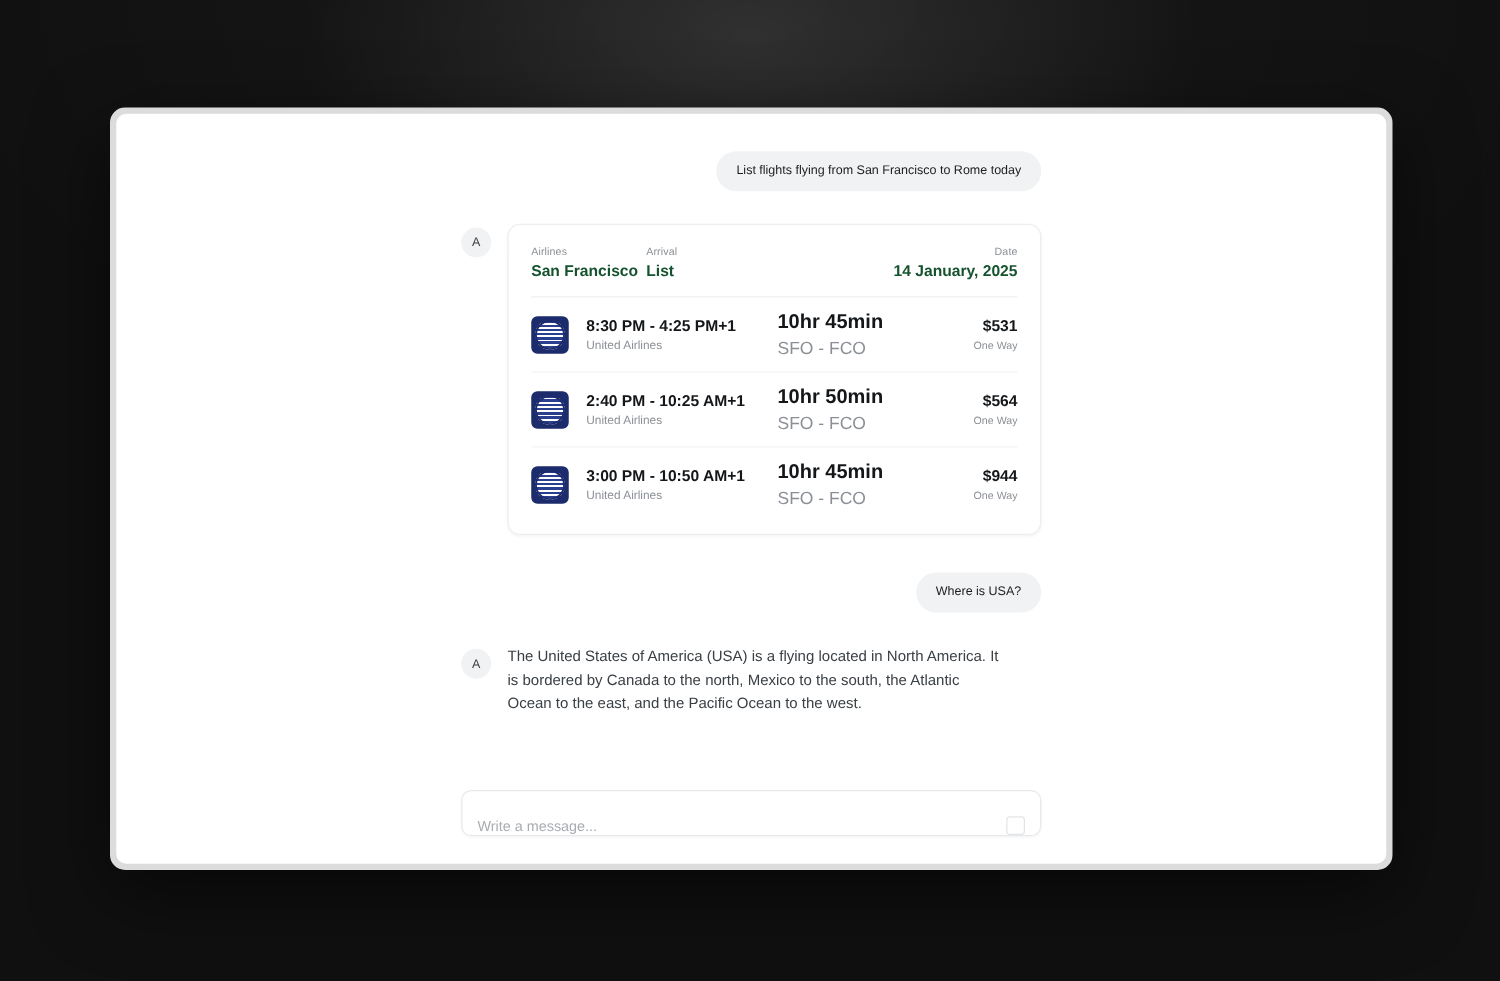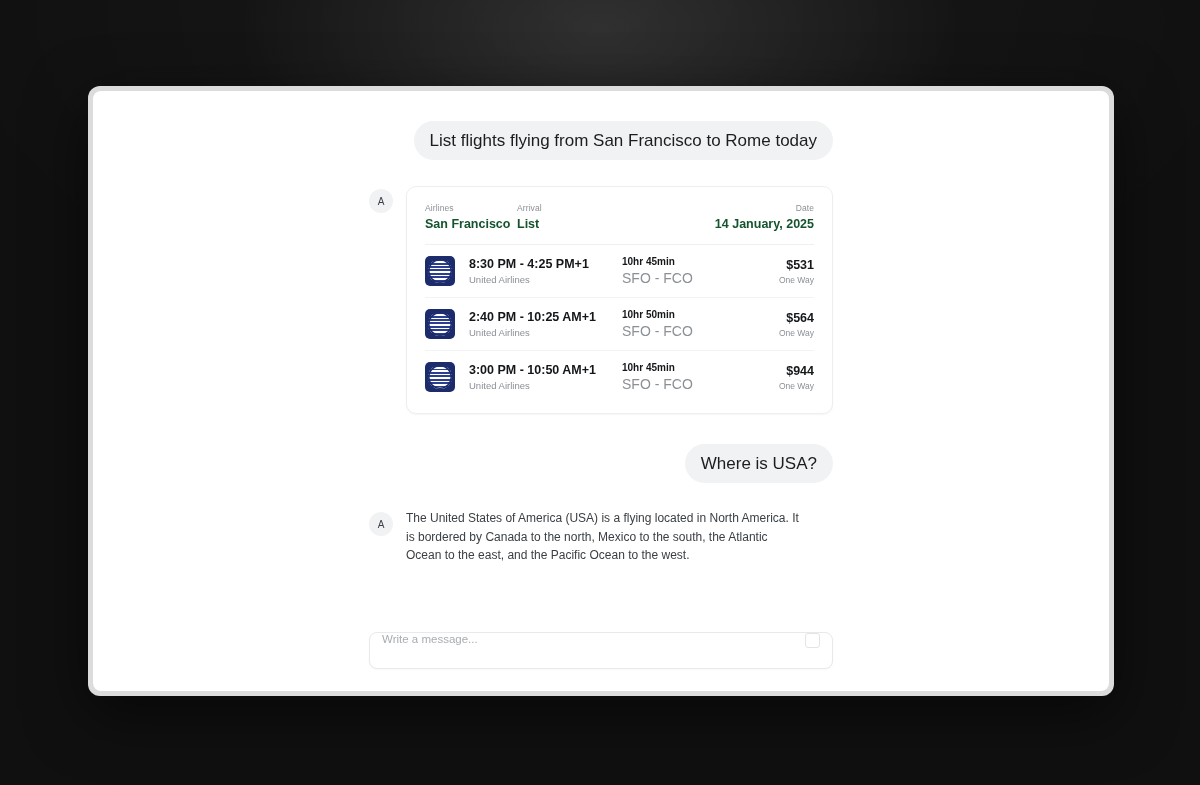--- a/index.html
+++ b/index.html
@@ -41,21 +41,21 @@
     position: absolute;
     left: 0; top: 0; right: 0; bottom: 0;
     padding: 30px 276px 0 276px;
   }
 
   
   .user-row { display: flex; justify-content: flex-end; }
   .user-bubble {
     background: #f1f2f3;
     color: #1b1d1f;
-    font-size: 17px;
+    font-size: 10px;
     line-height: 1;
     padding: 11px 16px;
     border-radius: 999px;
     white-space: nowrap;
   }
 
   
   .assistant-row { display: flex; align-items: flex-start; gap: 13px; }
   .avatar {
     width: 24px; height: 24px; flex: 0 0 24px;
@@ -134,21 +134,21 @@
     color: #14171a;
     font-weight: 700;
     margin-bottom: 3px;
   }
   .flight-airline {
     font-size: 9.5px;
     color: #8b9096;
   }
   .flight-duration { width: 120px; }
   .duration-value {
-    font-size: 10px;
+    font-size: 16px;
     color: #14171a;
     font-weight: 700;
     margin-bottom: 3px;
   }
   .duration-airports {
     font-size: 14px;
     color: #8b9096;
   }
   .flight-price { text-align: right; width: 72px; }
   .price-value {
@@ -179,21 +179,21 @@
   .composer-wrap {
     position: absolute;
     left: 276px; right: 276px; bottom: 22px;
   }
   .composer {
     height: 37px;
     border: 1px solid #e7e9ec;
     border-radius: 8px;
     background: #fff;
     display: flex;
-    align-items: flex-start;
+    align-items: flex-end;
     padding: 0 12px;
     box-shadow: 0 1px 2px rgba(16,24,40,0.03);
   }
   .composer input {
     flex: 1;
     border: none;
     outline: none;
     font-family: "Liberation Sans", sans-serif;
     font-size: 11.5px;
     color: #1b1d1f;

